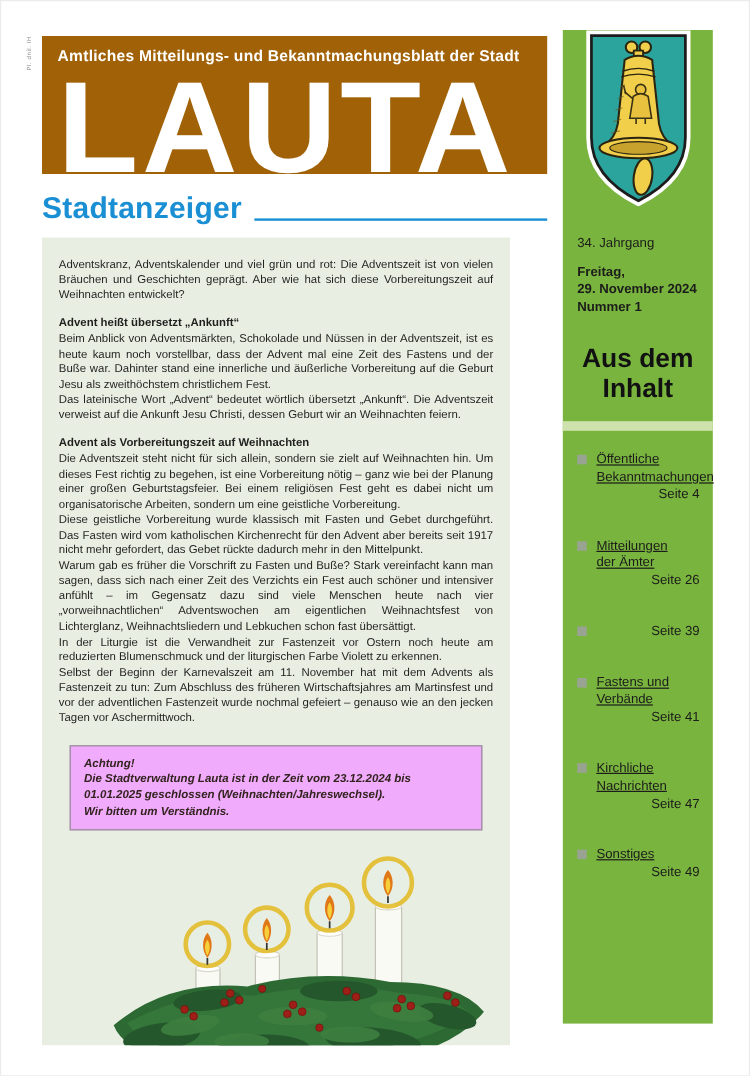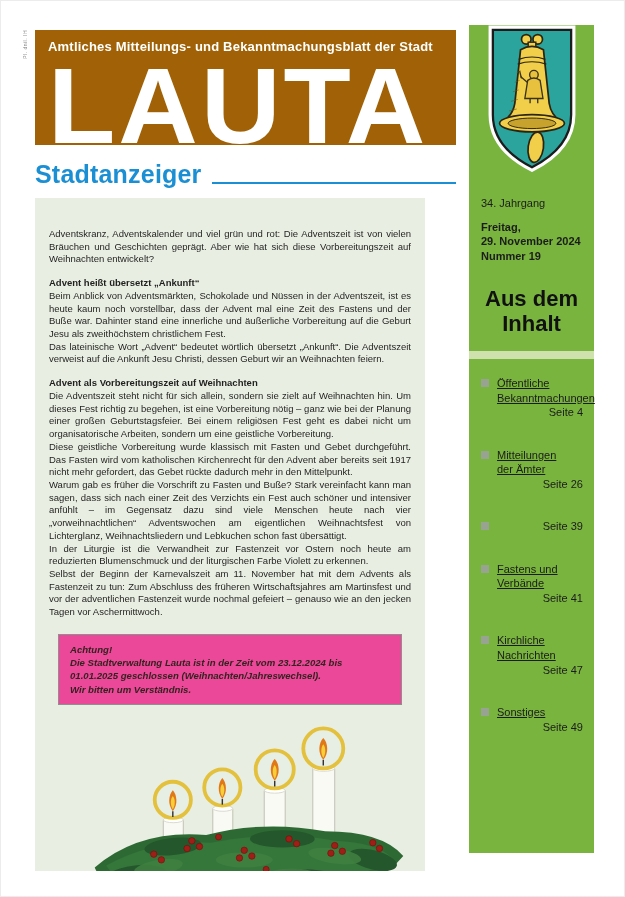--- a/index.html
+++ b/index.html
@@ -17,25 +17,25 @@
   .masthead .city{color:#ffffff;font-weight:bold;font-size:108px;line-height:.92;letter-spacing:3px;
                   margin-top:2px;transform:scaleX(1.02);transform-origin:left;}
 
   
   .section-row{position:absolute;left:35px;top:160px;width:421px;display:flex;align-items:flex-end;}
   .section-title{color:#1b8fd4;font-weight:bold;font-size:25px;letter-spacing:.2px;text-align:center;}
   .section-rule{flex:1;border-bottom:2px solid #1b8fd4;margin:0 0 5px 10px;}
 
   
   .content{position:absolute;left:35px;top:198px;width:390px;height:673px;background:#e9eee3;box-sizing:border-box;
-           padding:30px 14px 8px 14px;color:#1f1f1d;font-size:9.5px;line-height:1.34;text-align:justify;overflow:hidden;}
+           padding:17px 14px 8px 14px;color:#1f1f1d;font-size:9.5px;line-height:1.34;text-align:justify;overflow:hidden;}
   .content p.paragraph{margin:0;}
   .content h3.heading{margin:11px 0 0 0;font-size:9.5px;}
 
-  .notice{margin:15px 9px 12px 9px;background:#ec4899;border:1px solid #8f8f8f;padding:8px 11px;
+  .notice{margin:15px 9px 12px 9px;background:#f0abfc;border:1px solid #8f8f8f;padding:8px 11px;
           font-weight:bold;font-style:italic;color:#33231f;font-size:9.6px;line-height:1.38;text-align:left;}
   .notice .notice-body{white-space:normal;}
 
   .wreath-wrap{margin-top:4px;text-align:left;}
 
   
   .sidebar{position:absolute;left:469px;top:25px;width:125px;height:828px;background:#79b43f;box-sizing:border-box;
            color:#1c1c1a;font-size:11px;line-height:1.32;}
   .crest{display:block;margin:0 auto;}
   .issue-meta{padding:24px 8px 0 12px;}
@@ -207,21 +207,21 @@
         <line x1="26" y1="70" x2="32" y2="68"></line>
           <line x1="24" y1="80" x2="31" y2="78"></line>
         <line x1="22" y1="90" x2="30" y2="88"></line>
       </g>
     </svg>
 
     <div class="issue-meta">
       <div class="issue-volume">34. Jahrgang</div>
       <div class="issue-bold">Freitag,</div>
       <div class="issue-bold">29. November 2024</div>
-      <div class="issue-bold">Nummer 19</div>
+      <div class="issue-bold">Nummer 1</div>
     </div>
 
     <div class="contents-title" style="white-space:pre-line">Aus dem
 Inhalt</div>
 
     <div class="sidebar-divider"></div>
 
     <div class="toc">
         <div class="toc-item">
           <span class="bullet"></span>

